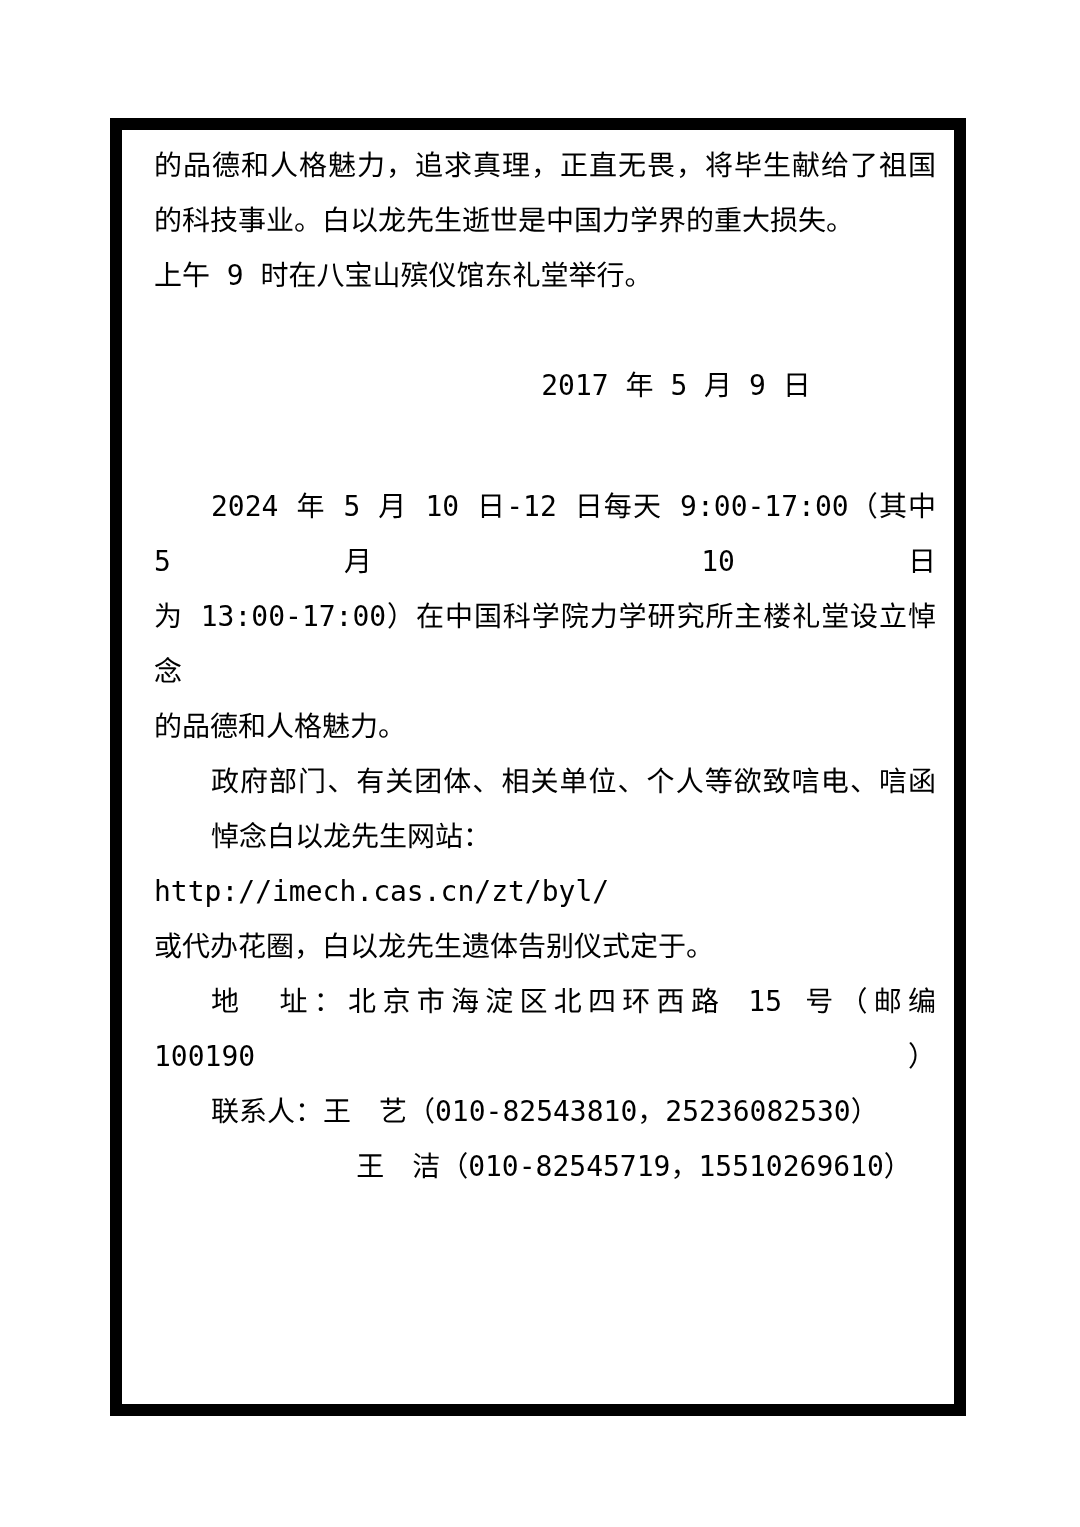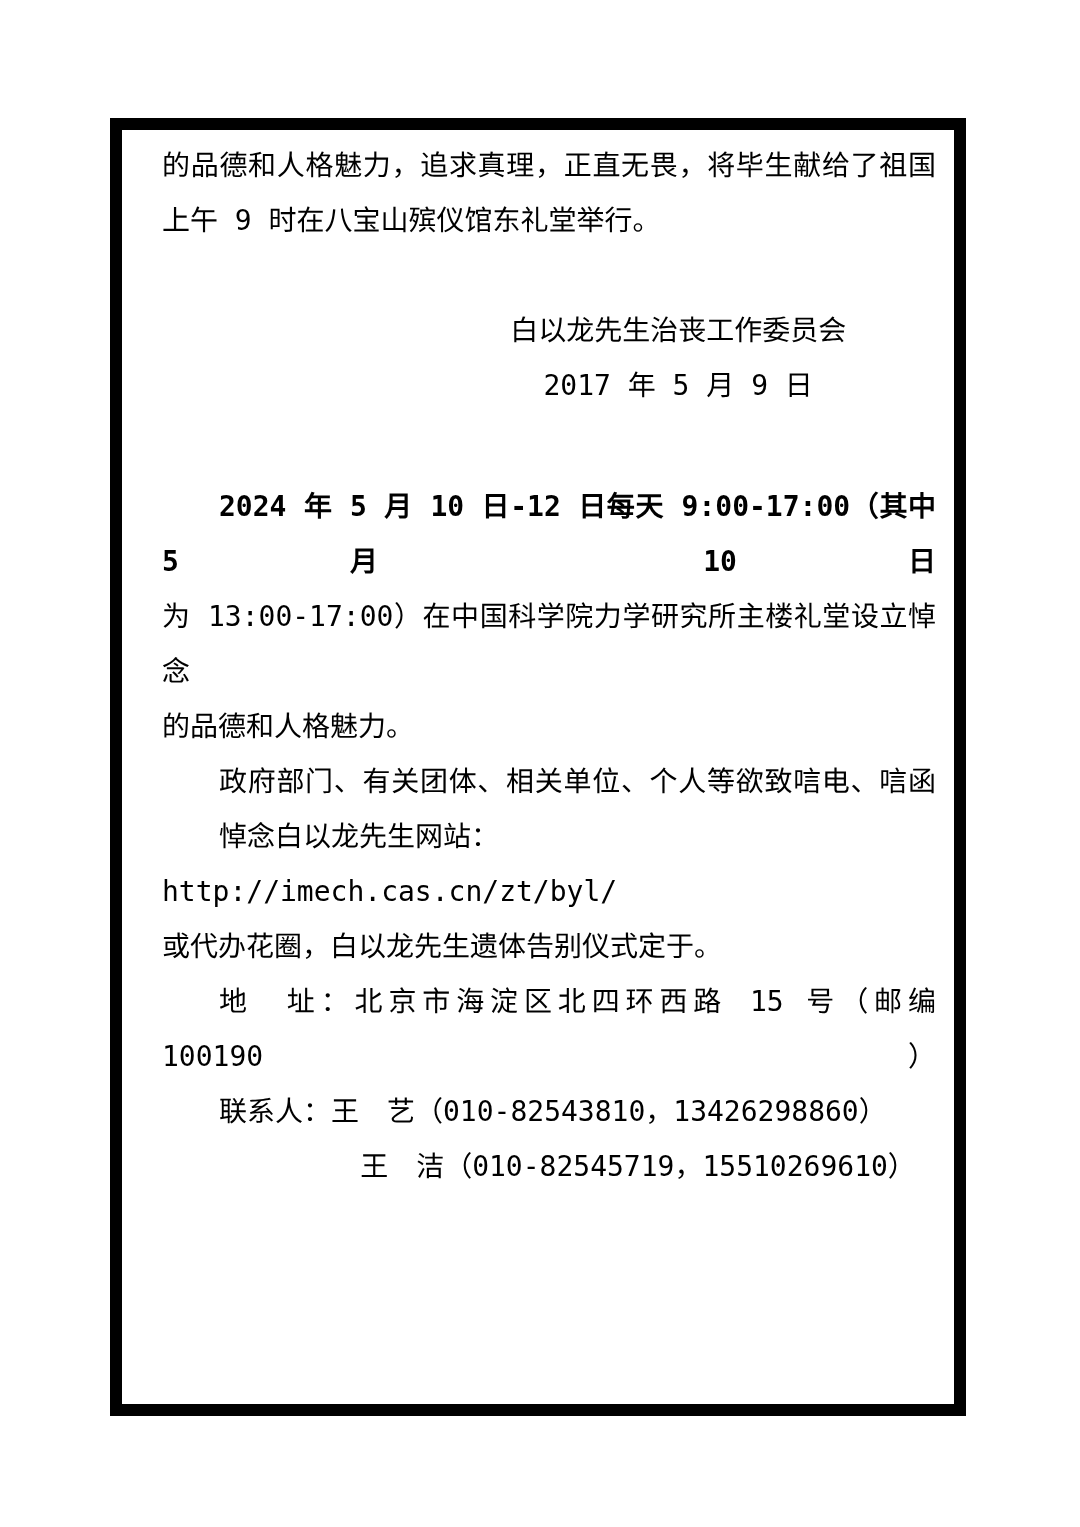--- a/index.html
+++ b/index.html
@@ -22,21 +22,21 @@
     top: 118px;
     width: 856px;
     height: 1298px;
     border: 12px solid #000000;
     box-sizing: border-box;
     background: #ffffff;
   }
   .content {
     position: absolute;
     left: 0; top: 0; right: 0; bottom: 0;
-    padding: 8px 18px 0 40px;
+    padding: 8px 18px 0 32px;
     font-size: 28px;
     line-height: 55px;
     overflow: hidden;
   }
   .line {
     margin: 0;
     white-space: pre-wrap;
   }
   
   .fill {
@@ -54,49 +54,48 @@
   }
   .sig-block {
     margin-top: 55px;
     width: 55%;
     margin-left: auto;
     margin-right: 45px;
     text-align: center;
   }
   .gap-top {
     margin-top: 66px;
-    font-weight: bold;
   }
 </style>
 </head>
 <body>
 
 <div class="page">
   <div class="frame">
     <div class="content">
 
       <div class="line fill">的品德和人格魅力，追求真理，正直无畏，将毕生献给了祖国</div>
+      <div class="line">的科技事业。白以龙先生逝世是中国力学界的重大损失。</div>
 
       <div class="line">上午 9 时在八宝山殡仪馆东礼堂举行。</div>
 
 
       <div class="sig-block">
-        <div class="line">白以龙先生治丧工作委员会</div>
         <div class="line">2017 年 5 月 9 日</div>
       </div>
 
       <div class="line indent fill gap-top">2024 年 5 月 10 日-12 日每天 9:00-17:00（其中 5 月 10 日</div>
       <div class="line fill">为 13:00-17:00）在中国科学院力学研究所主楼礼堂设立悼念</div>
       <div class="line">的品德和人格魅力。</div>
 
       <div class="line indent fill">政府部门、有关团体、相关单位、个人等欲致唁电、唁函</div>
 
       <div class="line indent">悼念白以龙先生网站：http://imech.cas.cn/zt/byl/</div>
       <div class="line">或代办花圈，白以龙先生遗体告别仪式定于。</div>
 
       <div class="line indent fill">地　址：北京市海淀区北四环西路 15 号（邮编 100190）</div>
 
-      <div class="line indent">联系人：王　艺（010-82543810，13426298860）</div>
+      <div class="line indent">联系人：王　艺（010-82543810，25236082530）</div>
       <div class="line indent-contact">王　洁（010-82545719，15510269610）</div>
 
     </div>
   </div>
 </div>
 
 </body></html>

